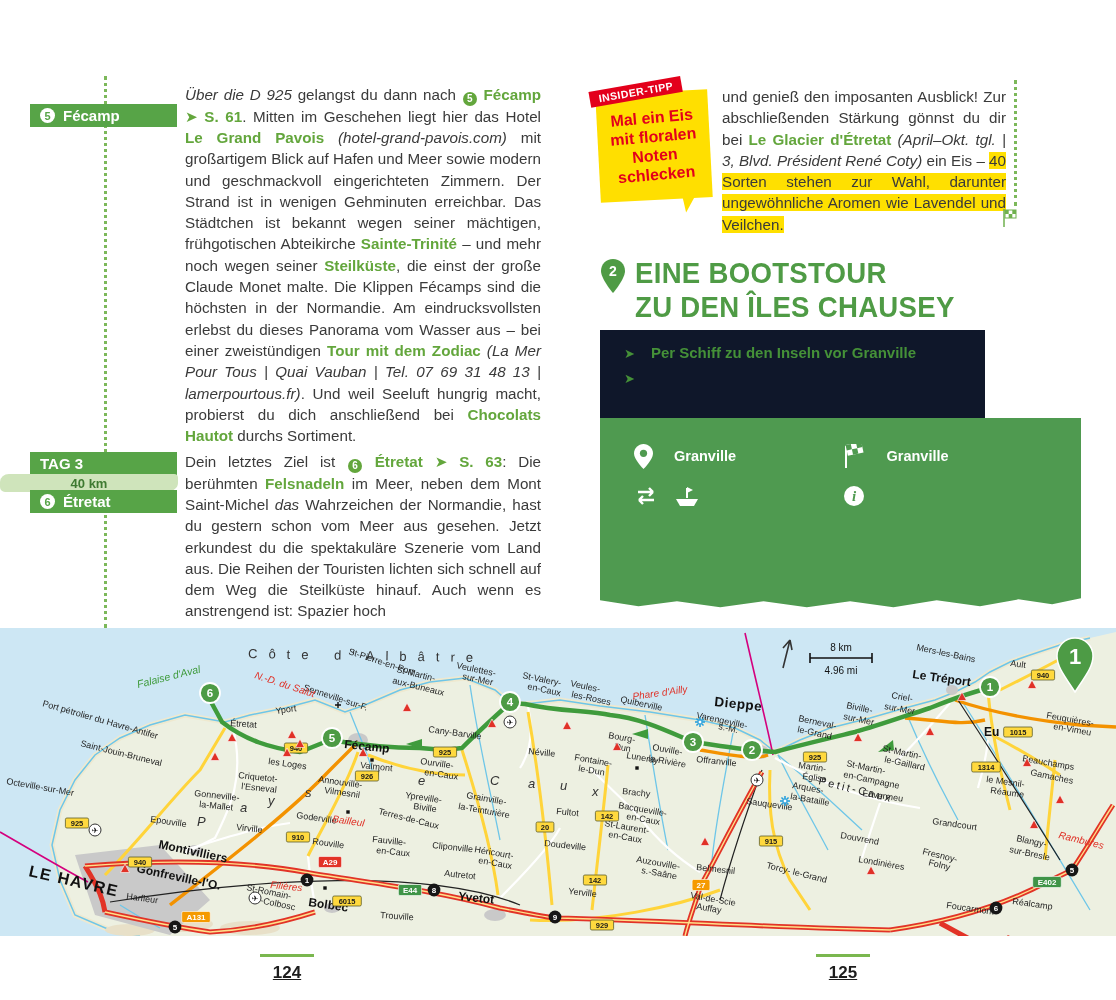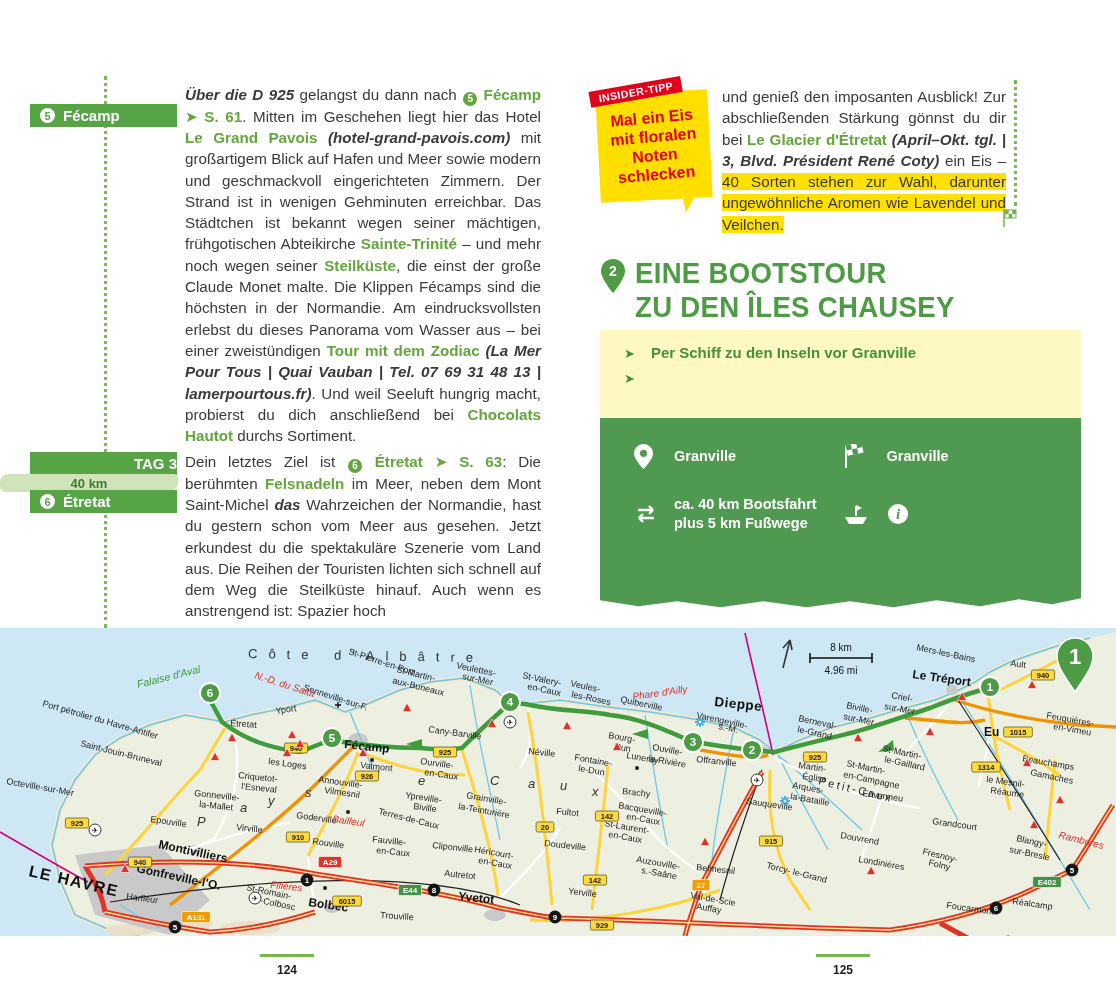--- a/index.html
+++ b/index.html
@@ -20,33 +20,33 @@
 
   
   .vdots{position:absolute;width:0;border-left:3px dotted #7cb85a;}
   #vd-left{left:104px;top:76px;height:552px;}
   #vd-right{left:1014px;top:80px;height:126px;}
 
   
   .mbox{position:absolute;left:30px;width:147px;height:23px;background:var(--green-box);
         color:#fff;font-weight:bold;font-size:15px;display:flex;align-items:center;
         gap:8px;padding-left:10px;box-sizing:border-box;}
-  .mbox.center{justify-content:flex-end;padding-left:10px;}
+  .mbox.center{justify-content:flex-start;padding-left:10px;}
   .numcirc{flex:0 0 auto;width:15px;height:15px;border-radius:50%;background:#fff;
            color:var(--green-box);font-size:11px;font-weight:bold;display:flex;
            align-items:center;justify-content:center;}
   .brush{position:absolute;left:0;top:474px;width:178px;height:18px;background:#cfe4bb;
          border-radius:9px 4px 12px 5px/8px 4px 9px 5px;display:flex;align-items:center;
          justify-content:center;color:#3e7a31;font-weight:bold;font-size:13px;}
 
   
   .sec{position:absolute;left:185px;width:356px;}
   h3.g{color:#5aa03b;font-size:16.5px;font-weight:bold;margin:0 0 5px 0;letter-spacing:.2px;}
   p.body{font-size:15.2px;line-height:21.3px;text-align:justify;margin:0;color:var(--ink);}
-  .seg-i{font-style:italic;font-weight:bold;}
+  .seg-i{font-style:italic;}
   .seg-g{color:var(--green);font-weight:bold;}
   .seg-hl{background:var(--hl);}
   .numg{display:inline-flex;width:14px;height:14px;border-radius:50%;background:var(--green);
         color:#fff;font-size:10px;font-weight:bold;align-items:center;justify-content:center;
         vertical-align:-2px;margin:0 1px;}
 
   
   #colR{position:absolute;left:600px;top:86px;width:406px;}
   .bubble-float{float:left;width:122px;height:130px;position:relative;}
   .bubble{position:absolute;left:-2px;top:6px;width:112px;height:108px;background:var(--yellow);
@@ -60,39 +60,39 @@
         border-top:17px solid var(--yellow);border-right:15px solid transparent;
         transform:rotate(-10deg);}
 
   .flag-margin{position:absolute;left:1002px;top:208px;}
 
   .h2{position:absolute;left:600px;top:256px;display:flex;gap:9px;}
   .h2 .pinwrap{padding-top:2px;}
   .h2lines{color:var(--green-title);font-size:30px;font-weight:bold;line-height:34px;
            letter-spacing:.3px;transform:scaleX(.92);transform-origin:left;}
 
-  .bullets{position:absolute;left:600px;top:330px;width:481px;height:88px;background:#fef9c3;
+  .bullets{position:absolute;left:600px;top:330px;width:385px;height:88px;background:#0f172a;
            box-sizing:border-box;padding:11px 0 0 0;}
   .bullet-row{display:flex;gap:16px;padding-left:24px;color:#459138;font-weight:bold;
               font-size:15px;line-height:24px;}
   .bullet-arrow::before{content:"➤";font-size:13px;}
 
   .infobox{position:absolute;left:600px;top:418px;width:481px;height:196px;background:var(--green-dark);
            color:#fff;box-sizing:border-box;padding:26px 26px 0 34px;
            clip-path:polygon(0 0,100% 0,100% 92%,94% 95%,87% 92.5%,79% 96%,70% 93%,61% 96.5%,52% 93.5%,43% 96.5%,34% 93.5%,25% 96.5%,16% 93.5%,8% 96%,0 93%);}
-  .ibgrid{display:grid;grid-template-columns:40px 1fr 44px 1fr;row-gap:26px;align-items:center;}
+  .ibgrid{display:grid;grid-template-columns:40px 1fr 44px 1fr;row-gap:14px;align-items:center;}
   .ibtext{font-weight:bold;font-size:14.5px;line-height:19px;white-space:pre-line;}
   .ibinfo{grid-column:2/5;}
   .ibinfo .seg-i{font-style:italic;font-weight:bold;}
   .ibinfo{font-weight:bold;font-size:14.5px;line-height:19.5px;}
   .ibicon{justify-self:start;}
 
   
   .pgnum{position:absolute;top:954px;width:70px;text-align:center;font-weight:bold;
-         font-size:12px;color:#1d1d1d;}
+         font-size:17px;color:#1d1d1d;text-decoration:underline;}
   .pgnum::before{content:"";display:block;width:54px;margin:0 auto 6px auto;
                  border-top:3px solid #7ab74f;}
 
   
   #map{position:absolute;left:0;top:628px;width:1116px;height:308px;}
   text.ml{font-size:9px;fill:#1f1f1f;}
   text.city{font-size:12px;font-weight:bold;fill:#111;}
   text.city2{font-size:13.5px;font-weight:bold;fill:#111;letter-spacing:.5px;}
   text.CITY{font-size:16px;font-weight:bold;fill:#111;letter-spacing:1.5px;}
   text.sight{fill:#e03127;font-size:10px;font-style:italic;}
@@ -193,22 +193,20 @@
             <rect x="13.7" y="1" width="5.3" height="5.5" fill="#4f9a50"></rect>
           <rect x="8.3" y="6.5" width="5.4" height="5.5" fill="#4f9a50"></rect>
         </g>
       </svg>
       <div class="ibtext">Granville</div>
 
       <svg class="ibicon" width="24" height="20">
         <path d="M4,6 H19 M19,6 l-4,-4 M19,6 l-4,4" stroke="#fff" stroke-width="2.4" fill="none"></path>
         <path d="M20,14 H5 M5,14 l4,-4 M5,14 l4,4" stroke="#fff" stroke-width="2.4" fill="none"></path>
       </svg>
-      <div class="ibtext">ca. 40 km Bootsfahrt
-plus 5 km Fußwege</div>
       <svg class="ibicon" width="26" height="26">
         <path d="M2,16 L24,16 L20,23 L6,23 Z" fill="#fff"></path>
         <line x1="13" y1="5" x2="13" y2="15" stroke="#fff" stroke-width="2"></line>
         <path d="M13,4 l6,3 -6,3 Z" fill="#fff"></path>
       </svg>
 
       <svg class="ibicon" width="22" height="22">
         <circle cx="11" cy="11" r="10" fill="#fff"></circle>
         <text x="11" y="16" text-anchor="middle" font-family="Liberation Serif, DejaVu Serif, serif" font-style="italic" font-weight="bold" font-size="15" fill="#4f9a50">i</text>
       </svg>

